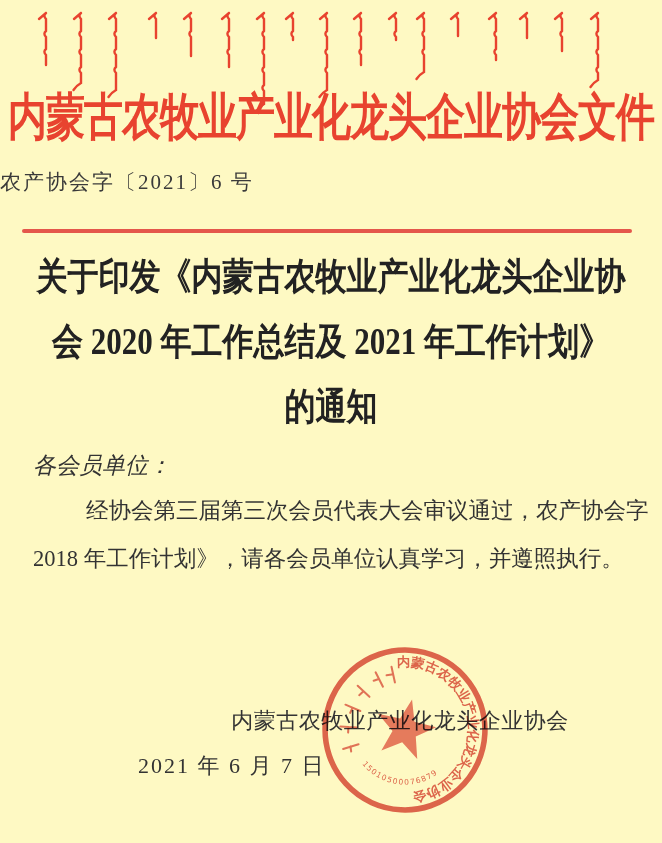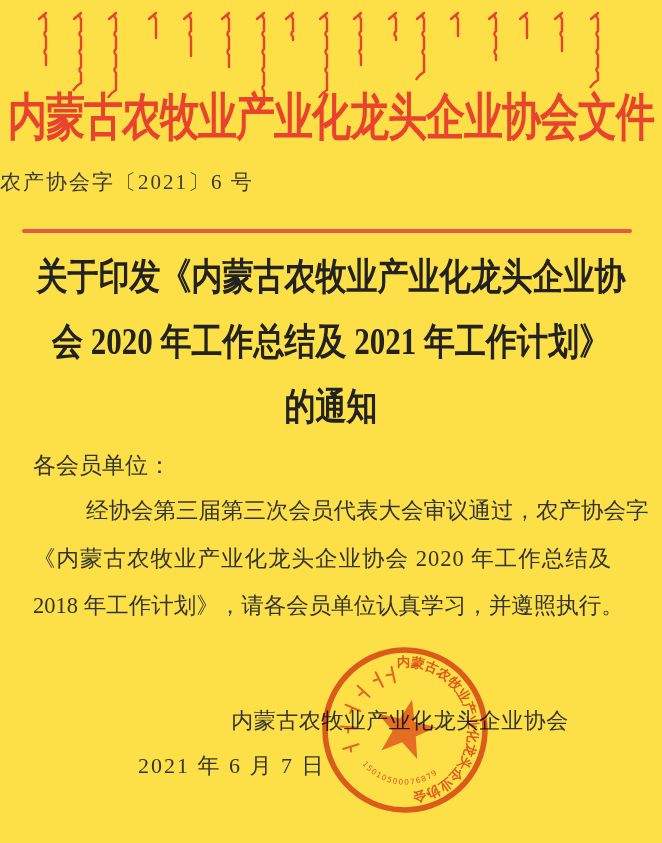--- a/index.html
+++ b/index.html
@@ -62,20 +62,21 @@
   }
   .ntl-1 { top: 256px; }
   .ntl-2 { top: 321px; }
   .ntl-3 { top: 386px; }
   
   .salutation {
     position: absolute;
     top: 450px; left: 33px;
     font-size: 23px;
     color: #333;
+    font-style: italic;
   }
   .body-block {
     position: absolute;
     top: 487px; left: 33px; width: 602px;
     font-size: 22.5px;
     line-height: 47.5px;
     color: #333;
   }
   .body-line { white-space: nowrap; }
   .body-line.indent { text-indent: 2.35em; }
@@ -103,21 +104,21 @@
     left: 319px; top: 644px;
     width: 172px; height: 172px;
     opacity: 0.82;
     mix-blend-mode: multiply;
     transform: rotate(3deg);
   }
 </style>
 </head>
 <body>
 
-<div class="page" style="background: #fde047;">
+<div class="page" style="background: #fef9c3;">
 
   <svg class="mongol-row" id="mong-svg" viewBox="0 0 580 102">
       <path d="M 3,9 L 10,3 M 10,3 q -3.2,2.5 0,6 l 0,3 l 0,9 q -3.2,2.5 0,6 l 0,3 l 0,9 q -3.2,2.5 0,6 l 0,3 L 10,55" fill="none" stroke="#e8432f" stroke-width="2.4" stroke-linecap="round"></path>
       <path d="M 38,9 L 45,3 M 45,3 q -3.2,2.5 0,6 l 0,3 l 0,9 q -3.2,2.5 0,6 l 0,3 l 0,9 q -3.2,2.5 0,6 l 0,3 l 0,9 q -3.2,2.5 0,6 l 0,3 L 45,73 q -4.5,2.5 -7.5,7" fill="none" stroke="#e8432f" stroke-width="2.4" stroke-linecap="round"></path>
       <path d="M 73,9 L 80,3 M 80,3 q -3.2,2.5 0,6 l 0,3 l 0,9 q -3.2,2.5 0,6 l 0,3 l 0,9 q -3.2,2.5 0,6 l 0,3 l 0,9 q -3.2,2.5 0,6 l 0,3 l 0,9 L 80,80 q -4.5,2.5 -7.5,7" fill="none" stroke="#e8432f" stroke-width="2.4" stroke-linecap="round"></path>
       <path d="M 113,9 L 120,3 M 120,3 q -3.2,2.5 0,6 l 0,3 l 0,9 L 120,28" fill="none" stroke="#e8432f" stroke-width="2.4" stroke-linecap="round"></path>
       <path d="M 148,9 L 155,3 M 155,3 q -3.2,2.5 0,6 l 0,3 l 0,9 q -3.2,2.5 0,6 l 0,3 l 0,9 L 155,46" fill="none" stroke="#e8432f" stroke-width="2.4" stroke-linecap="round"></path>
       <path d="M 186,9 L 193,3 M 193,3 q -3.2,2.5 0,6 l 0,3 l 0,9 q -3.2,2.5 0,6 l 0,3 l 0,9 q -3.2,2.5 0,6 l 0,3 l 0,9 L 193,57" fill="none" stroke="#e8432f" stroke-width="2.4" stroke-linecap="round"></path>
       <path d="M 221,9 L 228,3 M 228,3 q -3.2,2.5 0,6 l 0,3 l 0,9 q -3.2,2.5 0,6 l 0,3 l 0,9 q -3.2,2.5 0,6 l 0,3 l 0,9 q -3.2,2.5 0,6 l 0,3 l 0,9 q -3.2,2.5 0,6 l 0,3 l 0,9 L 228,94 q -4.5,2.5 -7.5,7" fill="none" stroke="#e8432f" stroke-width="2.4" stroke-linecap="round"></path>
       <path d="M 250,9 L 257,3 M 257,3 q -3.2,2.5 0,6 l 0,3 l 0,9 q -3.2,2.5 0,6 l 0,3 L 257,30" fill="none" stroke="#e8432f" stroke-width="2.4" stroke-linecap="round"></path>
@@ -139,21 +140,20 @@
   <div class="red-line" id="red-line" style="background: rgb(228, 87, 75);"></div>
 
   <div class="notice-title-line ntl-1">关于印发《内蒙古农牧业产业化龙头企业协</div>
   <div class="notice-title-line ntl-2">会 2020 年工作总结及 2021 年工作计划》</div>
   <div class="notice-title-line ntl-3">的通知</div>
 
   <div class="salutation">各会员单位：</div>
 
   <div class="body-block">
     <div class="body-line indent">经协会第三届第三次会员代表大会审议通过，农产协会字</div>
-    <div class="body-line ls1">《内蒙古农牧业产业化龙头企业协会 2020 年工作总结及</div>
     <div class="body-line">2018 年工作计划》，请各会员单位认真学习，并遵照执行。</div>
   </div>
 
   <div class="sig-org">内蒙古农牧业产业化龙头企业协会</div>
   <div class="sig-date">2021 年 6 月 7 日</div>
 
   <svg class="seal" viewBox="0 0 170 170">
     <defs>
       <path id="seal-arc" d="M 74,23 A 63,63 0 1 1 79.5,147.8" fill="none"></path>
       <path id="seal-serial-arc" d="M 40.8,116 A 54,54 0 0 0 129.2,116" fill="none"></path>

